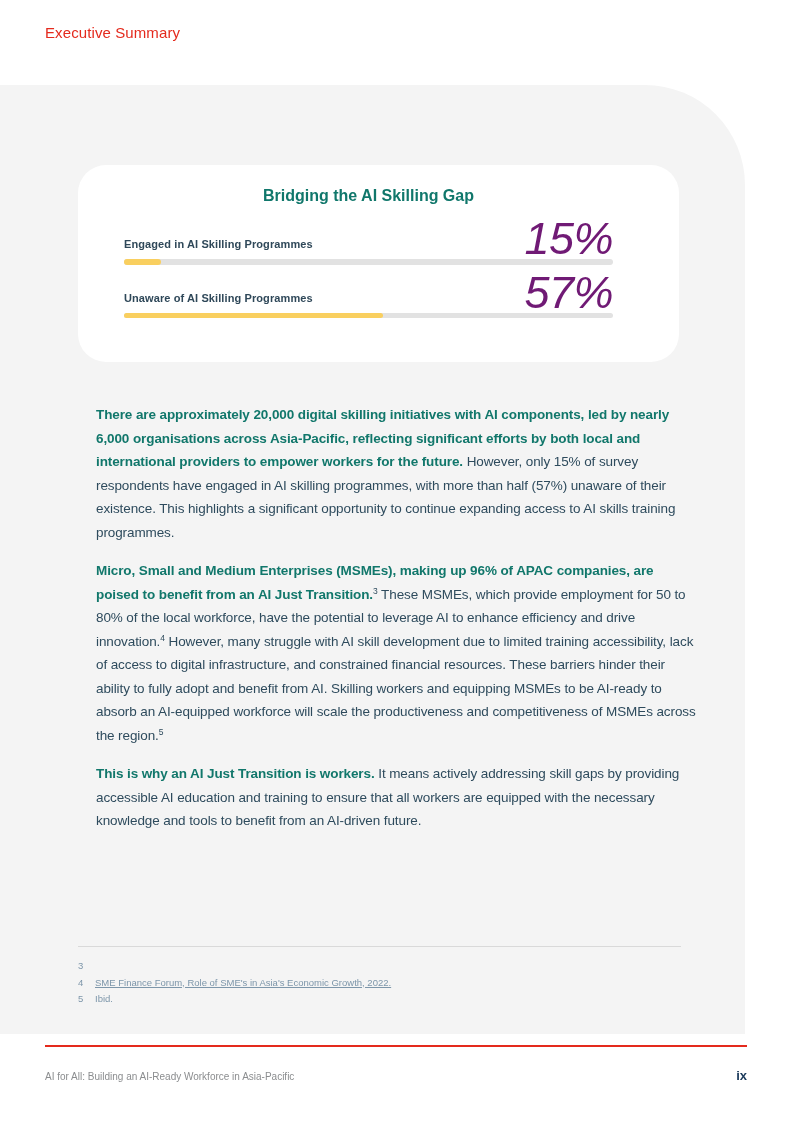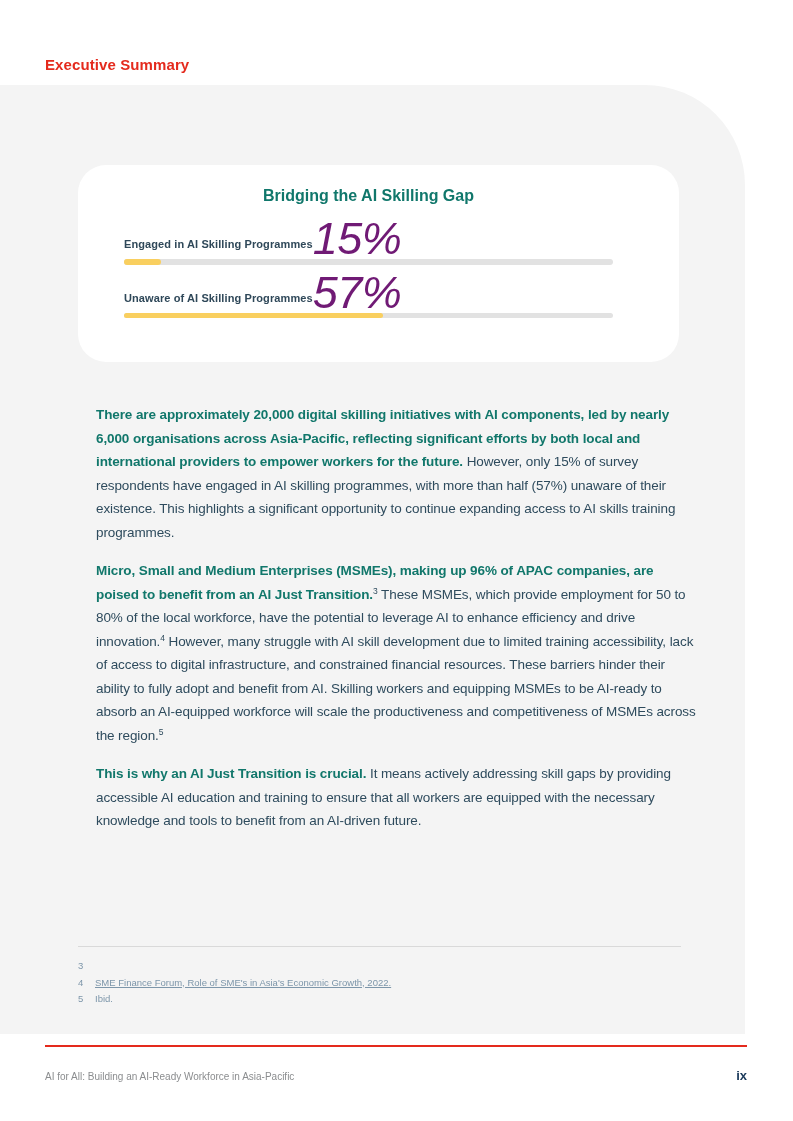--- a/index.html
+++ b/index.html
@@ -5,22 +5,22 @@
   * { margin: 0; padding: 0; box-sizing: border-box; }
   html, body { background: #ffffff; }
   body {
     width: 793px; height: 1121px;
     position: relative; overflow: hidden;
     font-family: "Liberation Sans", sans-serif;
   }
 
   
   .eyebrow {
-    position: absolute; left: 45px; top: 56px;
-    color: #E42A1D; font-size: 15px; font-weight: 700;
+    position: absolute; left: 45px; top: 24px;
+    color: #E42A1D; font-size: 15px; font-weight: 400;
     letter-spacing: 0.1px;
   }
 
   
   .content-panel {
     position: absolute; left: 0; top: 85px;
     width: 745px; height: 949px;
     background: #F4F4F4;
     border-top-right-radius: 100px;
   }
@@ -31,21 +31,21 @@
     width: 601px; height: 197px;
     background: #ffffff; border-radius: 28px;
     padding: 20px 66px 0 46px;
   }
   .card-title {
     text-align: center;
     color: #10776B; font-size: 16px; font-weight: 700;
     line-height: 22px;
   }
   .stat-row-top {
-    display: flex; justify-content: flex-start; align-items: flex-end;
+    display: flex; justify-content: space-between; align-items: flex-end;
   }
   .stat-row.first { margin-top: 14px; }
   .stat-row.second { margin-top: 10px; }
   .stat-label {
     color: #2F4859; font-size: 11px; font-weight: 700;
     padding-bottom: 7px; letter-spacing: 0.1px;
   }
   .stat-value {
     color: #701a75; font-size: 45px; font-weight: 400;
     line-height: 36px; letter-spacing: -0.5px; font-style: italic;
@@ -126,21 +126,21 @@
       </div>
       <div class="stat-track">
         <div class="stat-fill" style="width: 53%;"></div>
       </div>
     </div>
   </div>
 
   <div class="body-copy">
       <p><span class="lead">There are approximately 20,000 digital skilling initiatives with AI components, led by nearly 6,000 organisations across Asia-Pacific, reflecting significant efforts by both local and international providers to empower workers for the future.</span><span> However, only 15% of survey respondents have engaged in AI skilling programmes, with more than half (57%) unaware of their existence. This highlights a significant opportunity to continue expanding access to AI skills training programmes.</span></p>
       <p><span class="lead">Micro, Small and Medium Enterprises (MSMEs), making up 96% of APAC companies, are poised to benefit from an AI Just Transition.</span><sup>3</sup><span> These MSMEs, which provide employment for 50 to 80% of the local workforce, have the potential to leverage AI to enhance efficiency and drive innovation.</span><sup>4</sup><span> However, many struggle with AI skill development due to limited training accessibility, lack of access to digital infrastructure, and constrained financial resources. These barriers hinder their ability to fully adopt and benefit from AI. Skilling workers and equipping MSMEs to be AI-ready to absorb an AI-equipped workforce will scale the productiveness and competitiveness of MSMEs across the region.</span><sup>5</sup></p>
-      <p><span class="lead">This is why an AI Just Transition is crucial.</span><span> It means actively addressing skill gaps by providing accessible AI education and training to ensure that all workers are equipped with the necessary knowledge and tools to benefit from an AI-driven future.</span></p>
+      <p><span class="lead">This is why an AI Just Transition is workers.</span><span> It means actively addressing skill gaps by providing accessible AI education and training to ensure that all workers are equipped with the necessary knowledge and tools to benefit from an AI-driven future.</span></p>
     </div>
 
   <div class="footnotes">
     <div>
         <div class="fn-row">
           <span class="fn-num">3</span>
         </div>
         <div class="fn-row">
           <span class="fn-num">4</span>
           <span class="fn-link">SME Finance Forum, Role of SME's in Asia's Economic Growth, 2022.</span>

